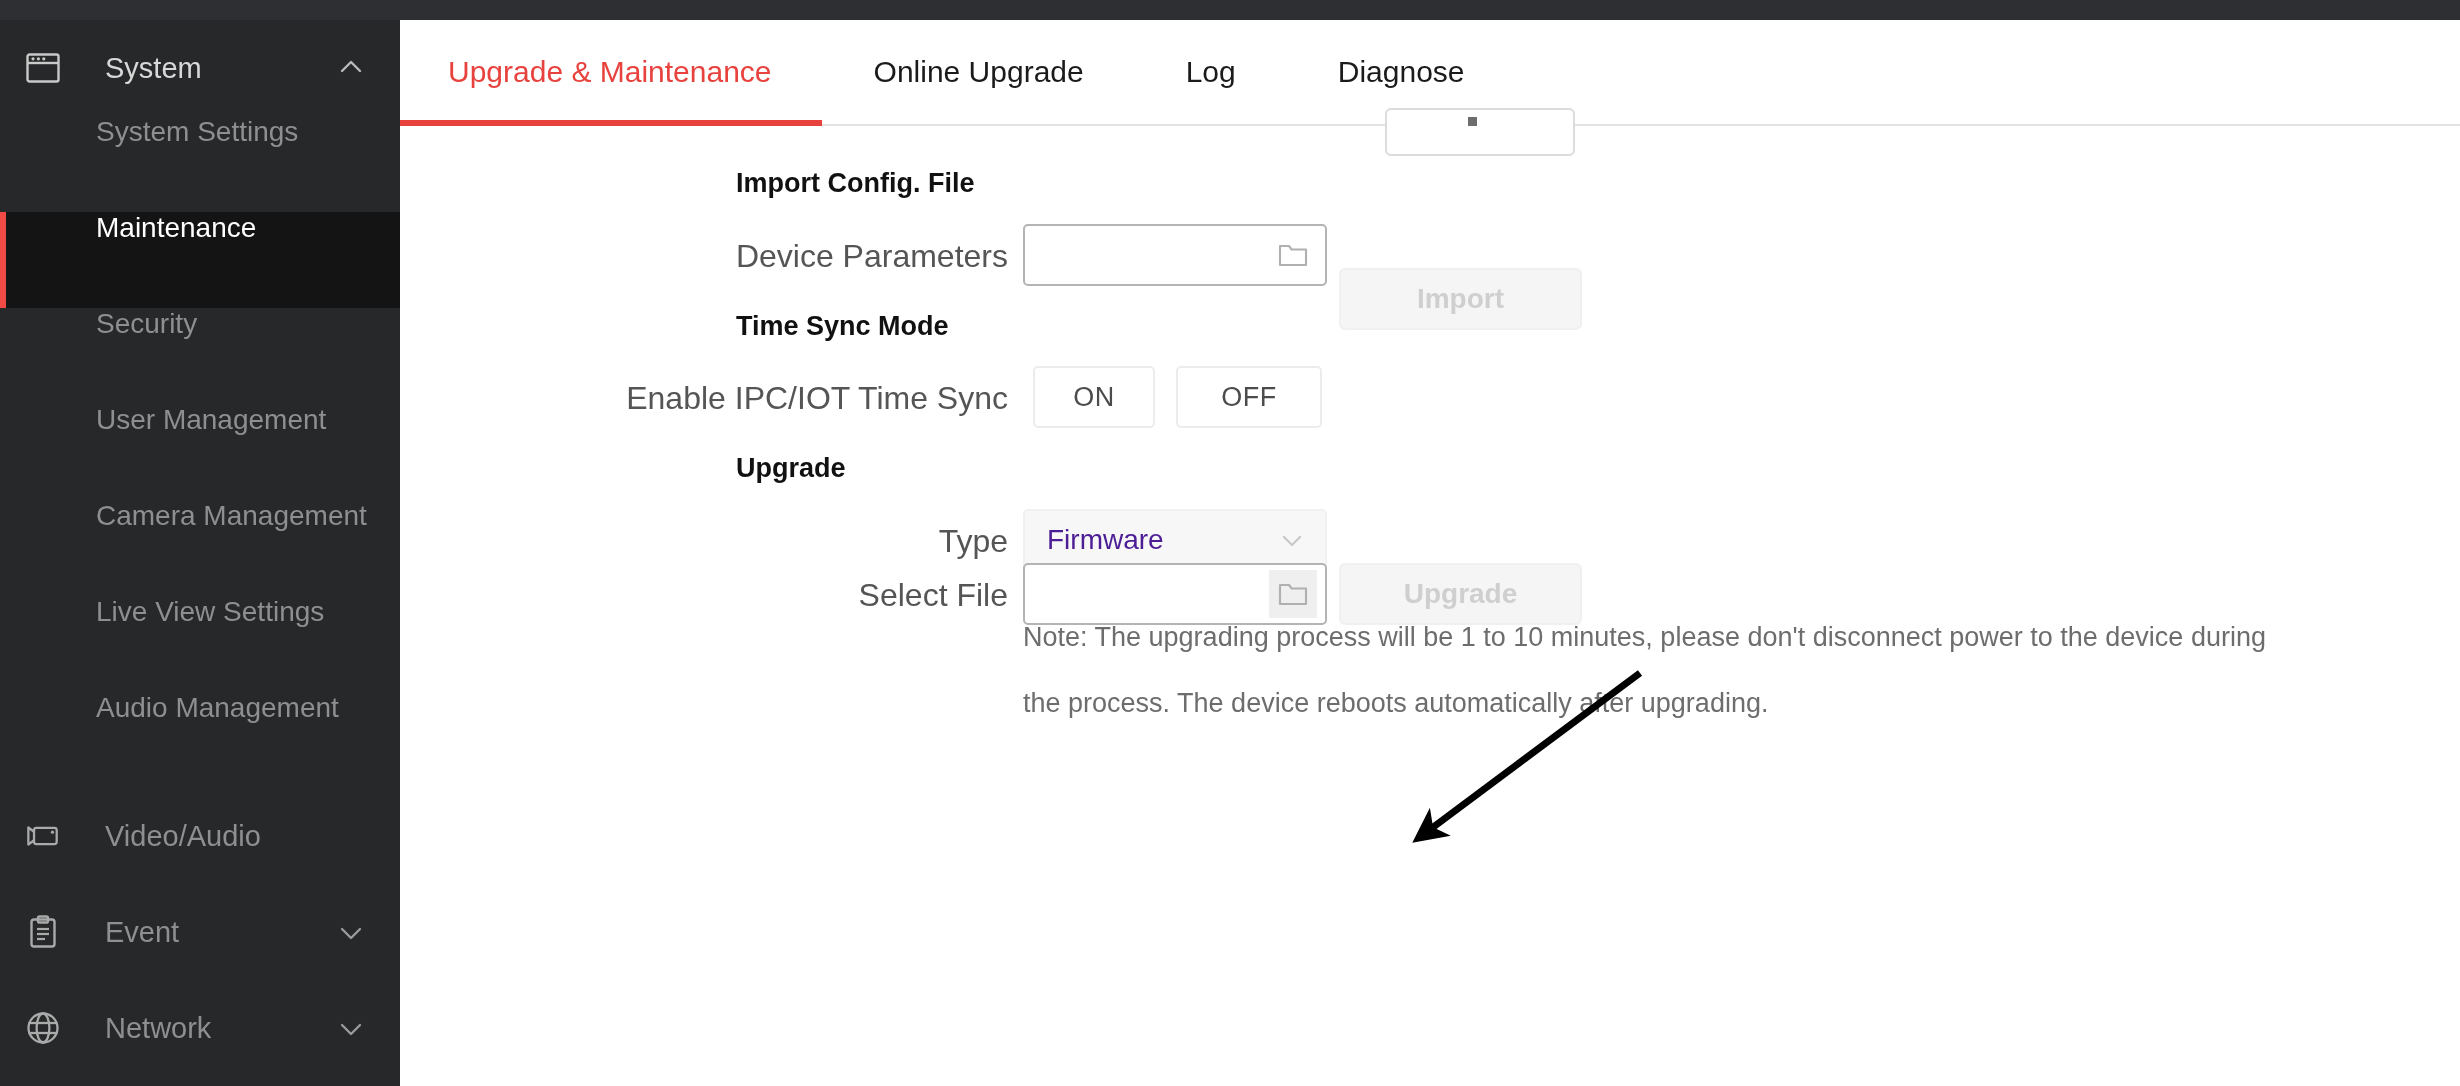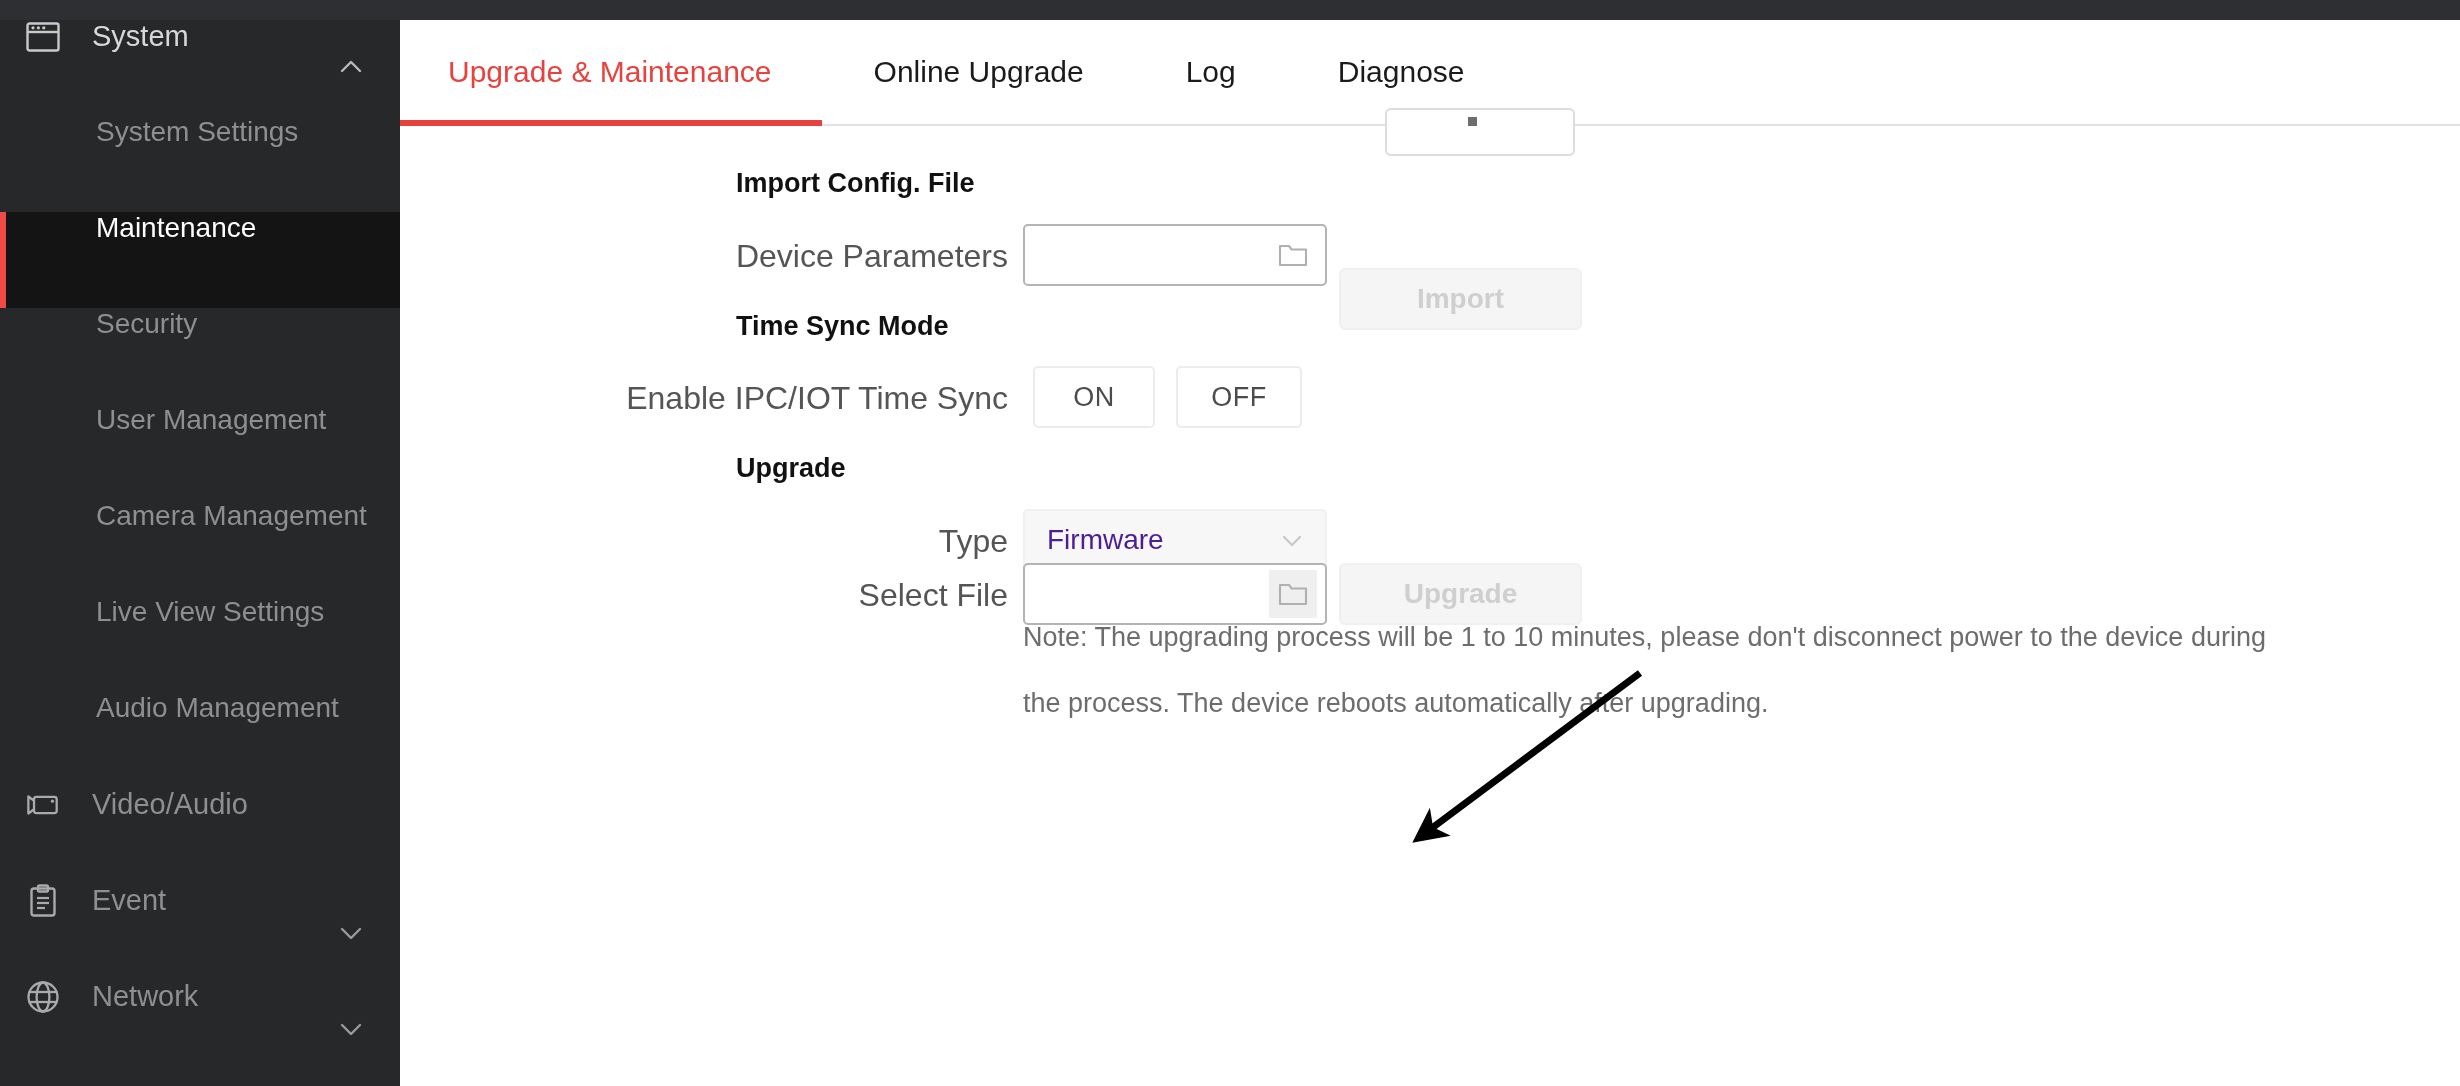--- a/index.html
+++ b/index.html
@@ -20,22 +20,23 @@
 
   
   .sidebar {
     position: absolute; left: 0; top: 20px;
     width: 400px; height: 1066px;
     background: #272829;
   }
   .nav-group-head {
     position: relative;
     height: 96px;
-    display: flex; 
+    display: flex; align-items: center;
     padding-left: 26px;
+    gap: 13px;
   }
   .nav-group-head .ico {
     width: 34px; height: 34px;
     display: flex; align-items: center; justify-content: center;
     flex: 0 0 auto;
   }
   .nav-group-head .ico svg { display: block; }
   .nav-group-head .lbl {
     margin-left: 32px;
     font-size: 29px;
@@ -325,21 +326,21 @@
         </span>
       </div>
 
       <div class="btn-disabled" style="left:939px; top:98px; width:243px;margin-top:44px;">Import</div>
 
       <div class="section-title" style="left:336px; top:185px;">Time Sync Mode</div>
 
       <div class="field-label" style="left:204px; top:254px; width:404px;">Enable IPC/IOT Time Sync</div>
 
       <div class="seg-btn" style="left:633px; top:240px; width:122px;">ON</div>
-      <div class="seg-btn" style="left:776px; top:240px; width:126px;">OFF</div>
+      <div class="seg-btn" style="left:776px; top:240px; width:146px;">OFF</div>
 
       <div class="section-title" style="left:336px; top:327px;">Upgrade</div>
 
       <div class="field-label" style="left:204px; top:397px; width:404px;">Type</div>
 
       <div class="select-disabled" style="left:623px; top:383px; width:304px;">
         <span>Firmware</span>
         <span class="chev-d">
           <svg width="26" height="26" viewBox="0 0 26 26">
             <polyline points="5,10 13,18 21,10" fill="none" stroke="#c8c8c8" stroke-width="2.2" stroke-linecap="round" stroke-linejoin="round"></polyline>

